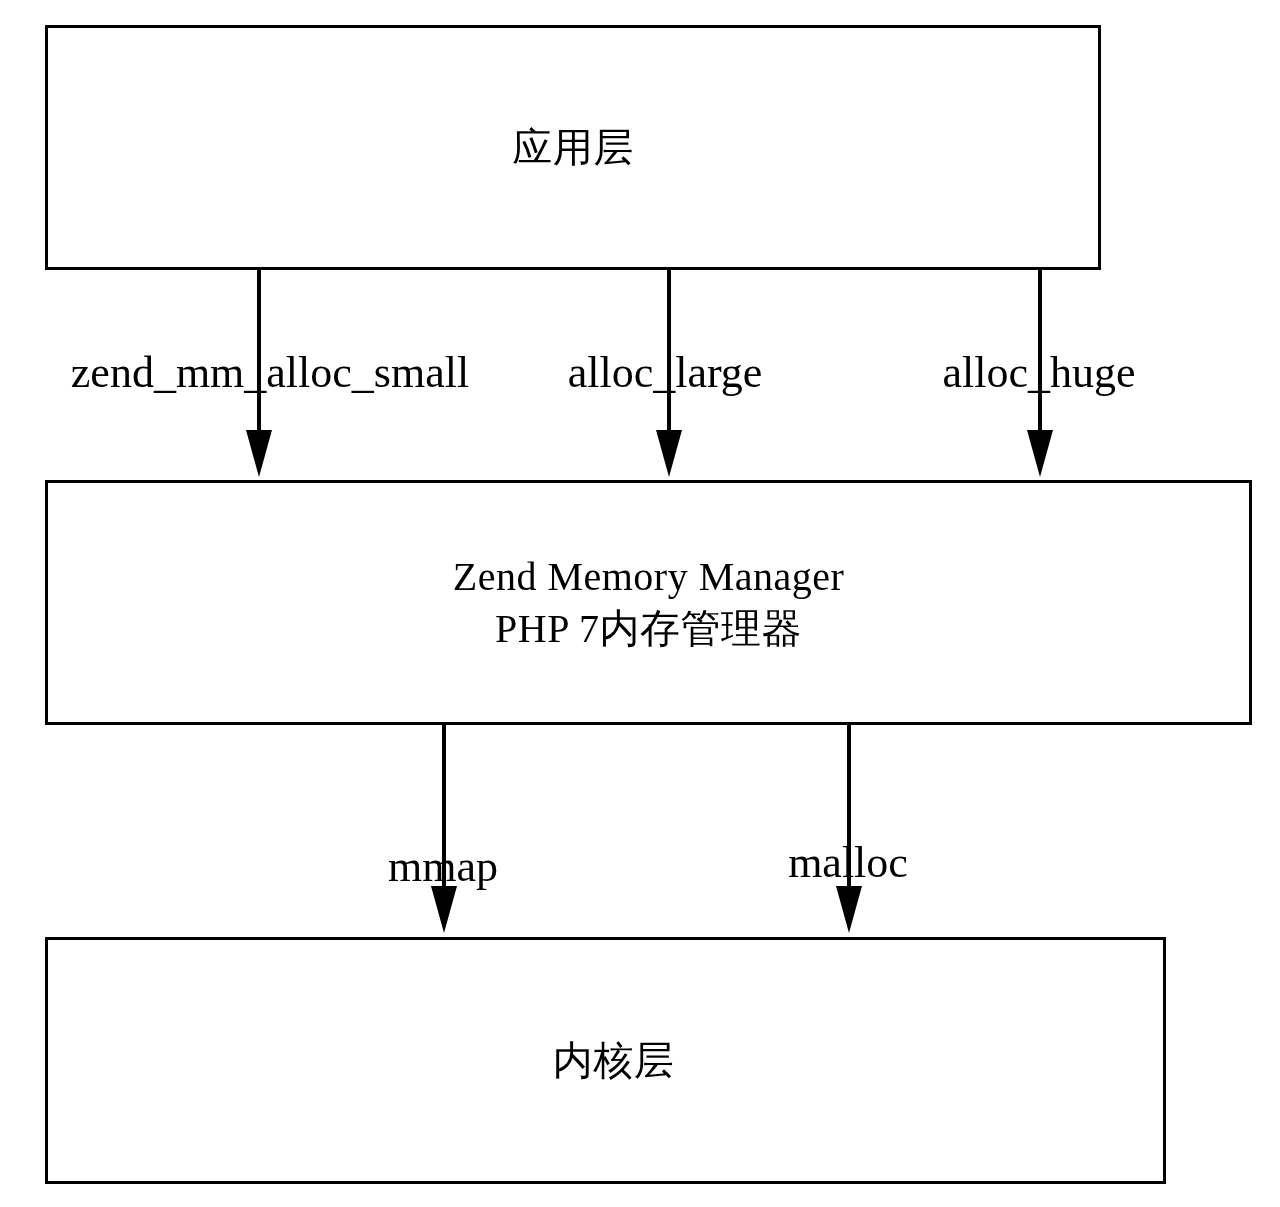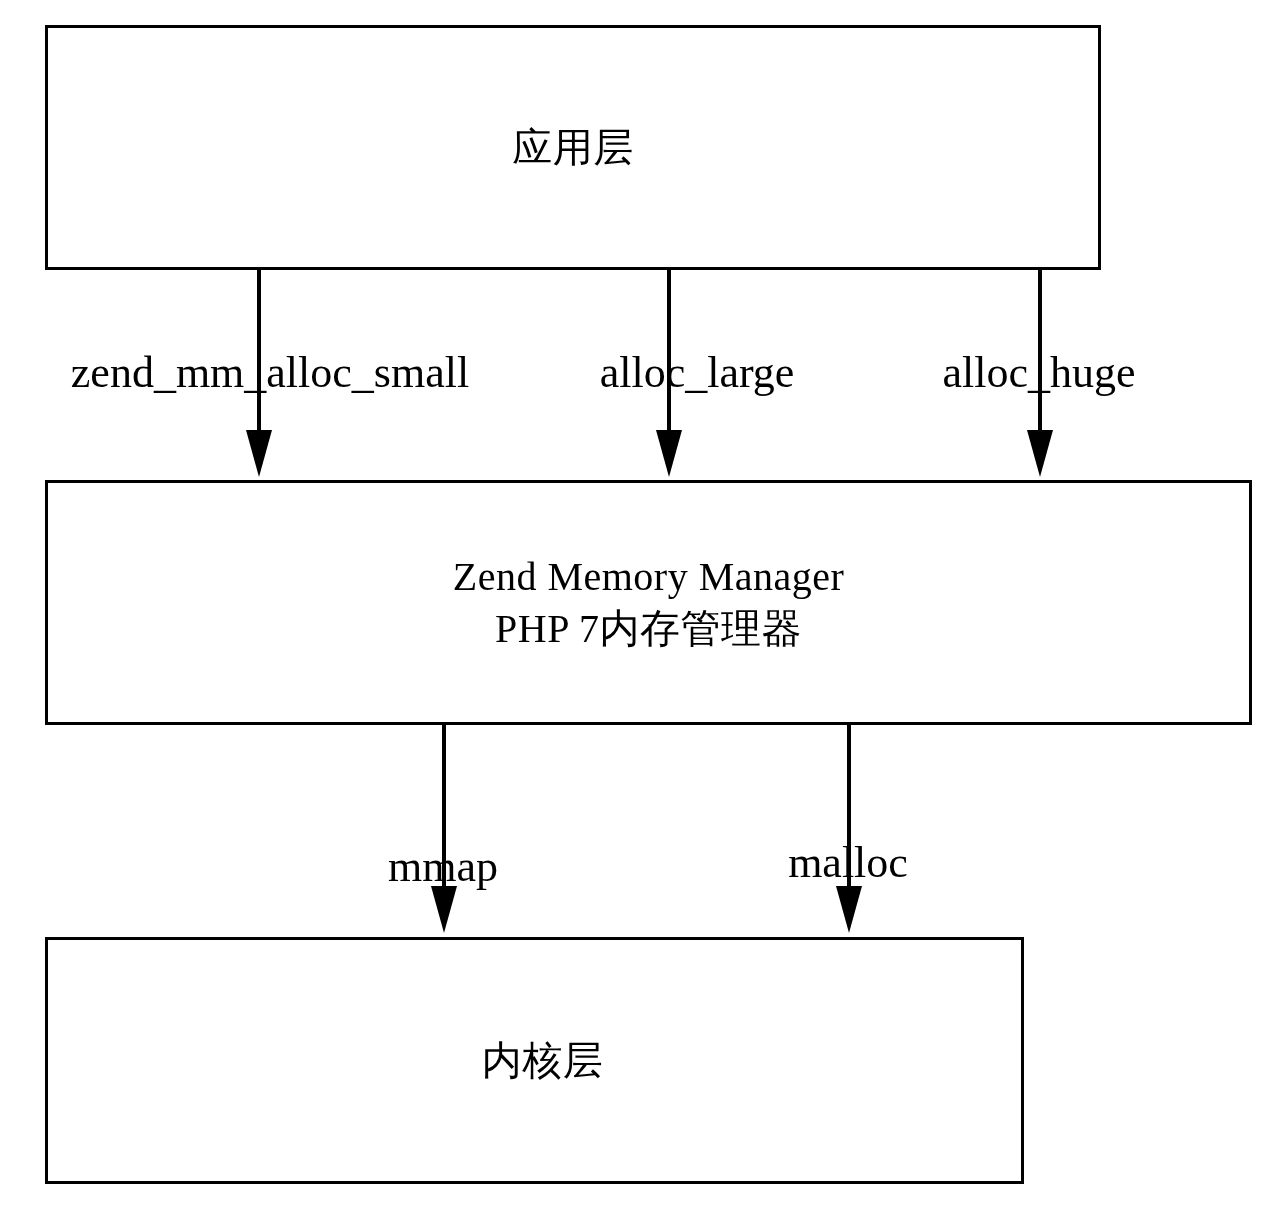--- a/index.html
+++ b/index.html
@@ -42,21 +42,21 @@
   }
   #box-zmm {
     left: 45px;
     top: 480px;
     width: 1207px;
     height: 245px;
   }
   #box-kernel {
     left: 45px;
     top: 937px;
-    width: 979px;
+    width: 1121px;
     height: 247px;
     padding-left: 16px;
   }
   .connector {
     position: absolute;
   }
   .connector-line {
     position: absolute;
     width: 4px;
     background: #000000;
@@ -76,21 +76,21 @@
     white-space: nowrap;
     transform: translateX(-50%);
   }
   
   #conn-alloc-small-line { left: 257px; top: 270px; height: 163px; }
   #conn-alloc-small-head { left: 246px; top: 430px; }
   #label-alloc-small     { left: 270px; top: 351px; transform: translate(-50%, 0); }
 
   #conn-alloc-large-line { left: 667px; top: 270px; height: 163px; }
   #conn-alloc-large-head { left: 656px; top: 430px; }
-  #label-alloc-large     { left: 665px; top: 351px; transform: translate(-50%, 0); margin-left: 32px; }
+  #label-alloc-large     { left: 665px; top: 351px; transform: translate(-50%, 0); }
 
   #conn-alloc-huge-line  { left: 1038px; top: 270px; height: 163px; }
   #conn-alloc-huge-head  { left: 1027px; top: 430px; }
   #label-alloc-huge      { left: 1039px; top: 351px; transform: translate(-50%, 0); }
 
   
   #conn-mmap-line   { left: 442px; top: 725px; height: 163px; }
   #conn-mmap-head   { left: 431px; top: 886px; }
   #label-mmap       { left: 443px; top: 809px; transform: translate(-50%, 0); margin-top: 36px; }
 

